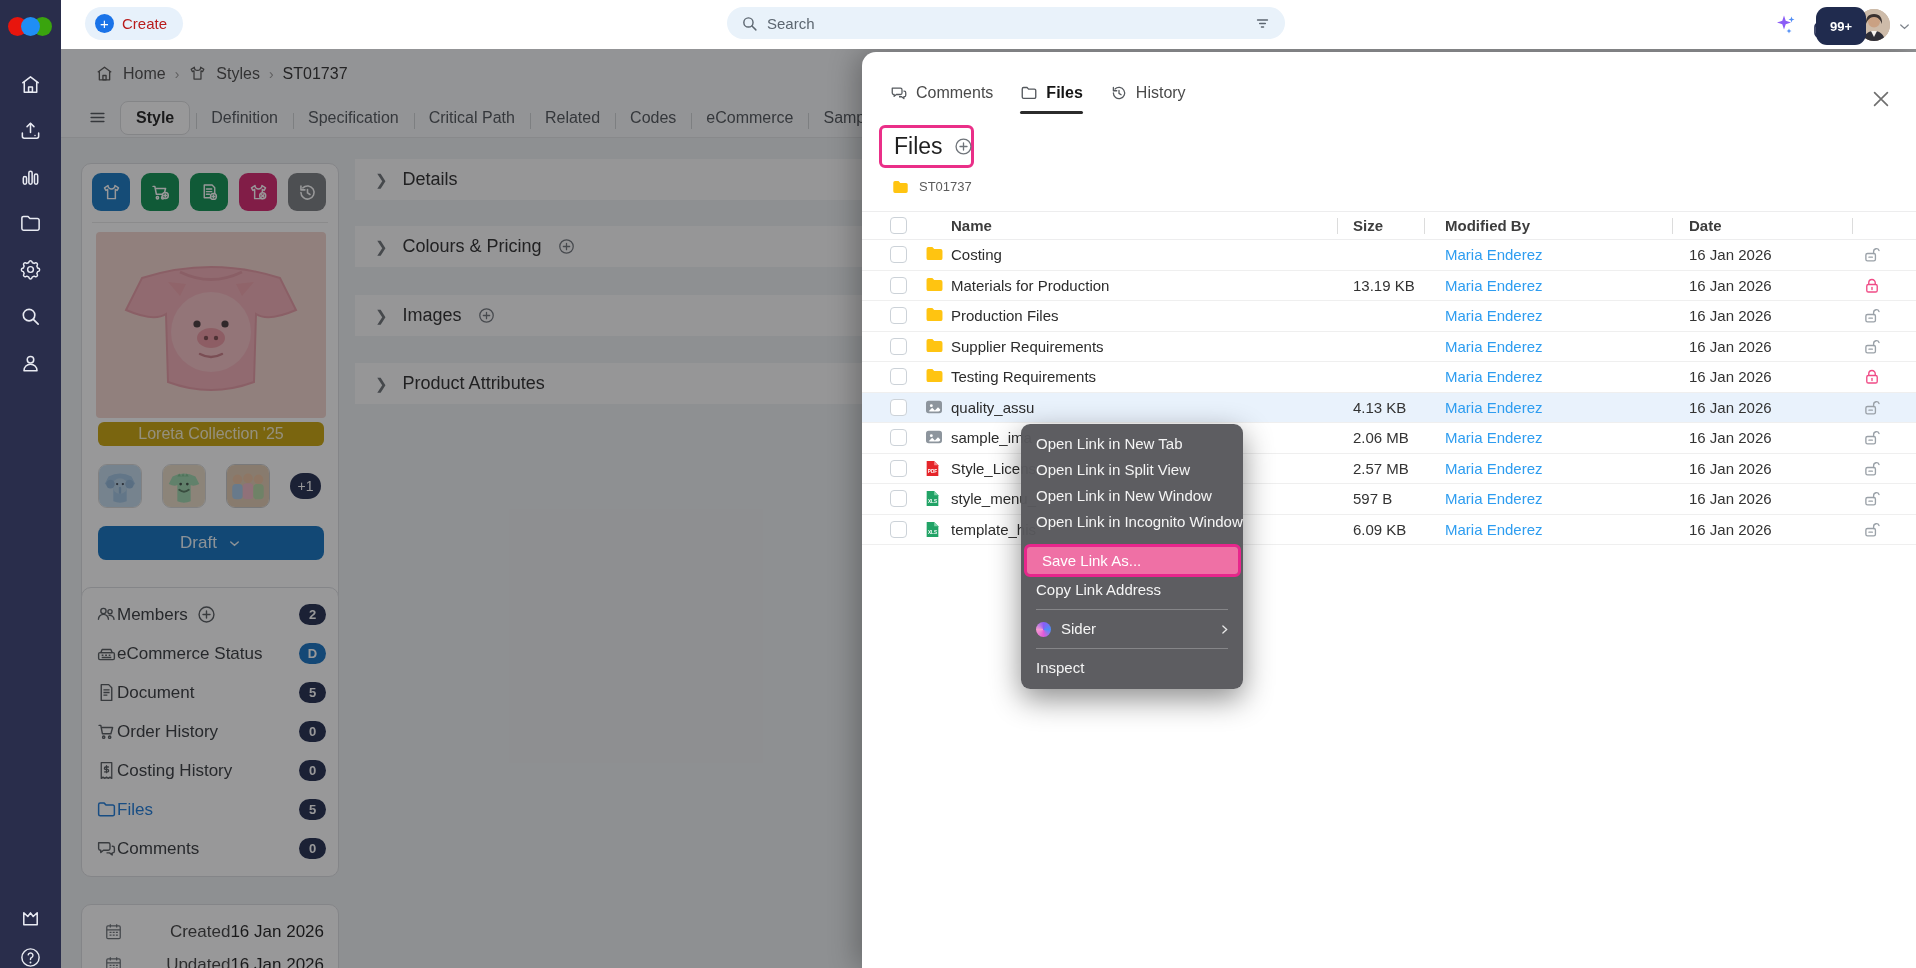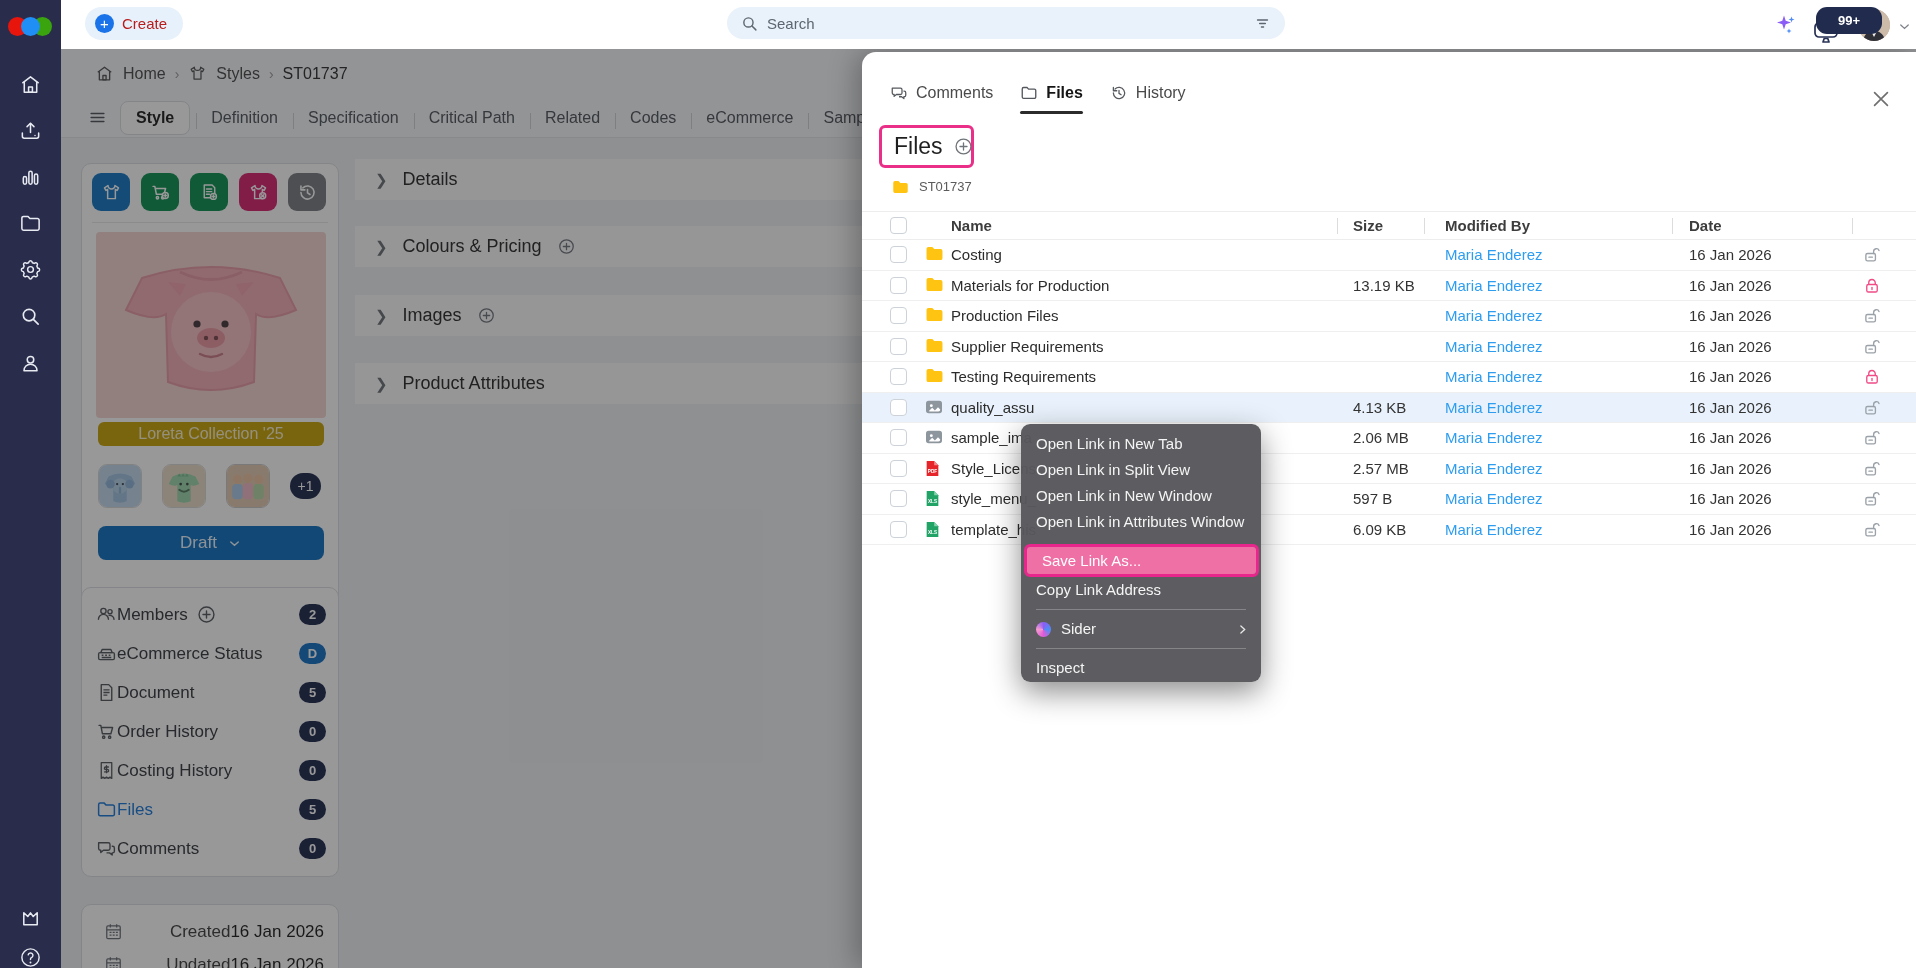--- a/index.html
+++ b/index.html
@@ -17,21 +17,21 @@
   
   .topbar { position:absolute; left:61px; top:0; width:1855px; height:49px; background:#ffffff; z-index:60; }
   .create-btn { position:absolute; left:24px; top:7px; height:33px; padding:0 16px 0 10px; background:#e7f1fb; border-radius:17px; display:flex; align-items:center; gap:8px; cursor:pointer; }
   .create-btn .plus { width:19px; height:19px; border-radius:50%; background:#1a73e8; color:#fff; font-size:15px; line-height:19px; text-align:center; }
   .create-btn span.lbl { font-size:15px; color:#b91c1c; }
   .searchbar { position:absolute; left:666px; top:7px; width:558px; height:32px; background:#e9f2fa; border-radius:16px; display:flex; align-items:center; padding:0 14px; gap:9px; }
   .searchbar input { flex:1; border:none; outline:none; background:transparent; font-size:15px; color:#3c4650; font-family:inherit; }
   .searchbar input::placeholder { color:#5c6670; opacity:1; }
   .sparkle { position:absolute; left:1713px; top:13px; width:24px; height:24px; cursor:pointer; }
   .notif { position:absolute; left:1752px; top:22px; width:26px; height:22px; color:#273055; cursor:pointer; }
-  .notif-badge { position:absolute; left:1755px; top:7px; min-width:36px; height:27px; background:#202b4e; border-radius:11px; color:#fff; font-size:13px; font-weight:bold; display:flex; align-items:center; justify-content:center; padding:0 22px; z-index:2; }
+  .notif-badge { position:absolute; left:1755px; top:7px; min-width:36px; height:38px; background:#202b4e; border-radius:11px; color:#fff; font-size:13px; font-weight:bold; display:flex; align-items:center; justify-content:center; padding:0 14px; z-index:2; }
   .avatar { position:absolute; left:1797px; top:9px; width:32px; height:32px; border-radius:50%; overflow:hidden; cursor:pointer; background:#c9b6a4; }
   .tb-chev { position:absolute; left:1836px; top:19px; color:#7d838b; cursor:pointer; }
 
   
   .page { position:absolute; left:61px; top:49px; width:1855px; height:919px; background:#eef0f2; z-index:1; }
   .dim { position:absolute; left:61px; top:49px; width:1855px; height:919px; background:rgba(20,20,22,0.44); z-index:40; }
 
   .crumbbar { position:absolute; left:0; top:0; width:1855px; height:49px; background:#f7f8fa; display:flex; align-items:center; padding-left:34px; gap:9px; color:#4c4c4c; font-size:16px; }
   .crumbbar svg { width:19px; height:19px; }
   .crumb-sep { color:#9a9a9a; font-size:14px; }
@@ -104,21 +104,21 @@
   .hdate { position:absolute; left:827px; top:5px; }
   .hsep  { position:absolute; top:6px; width:1px; height:16px; background:#dcdcdc; }
   .ficon { position:absolute; left:63px; top:6px; }
   .fname { position:absolute; left:89px; top:6px; font-size:15px; color:#2c2c2c; white-space:nowrap; }
   .fsize { position:absolute; left:491px; top:6px; font-size:15px; color:#333; }
   .fmod  { position:absolute; left:583px; top:6px; font-size:15px; color:#2e9df0; }
   .fdate { position:absolute; left:827px; top:6px; font-size:15px; color:#333; }
   .flock { position:absolute; left:1001px; top:6px; }
 
   
-  .ctxmenu { position:absolute; left:1021px; top:424px; width:240px; background:rgba(88,88,92,0.97); border-radius:9px; z-index:80; padding:7px 0 1px; box-shadow:0 10px 30px rgba(0,0,0,0.45); }
+  .ctxmenu { position:absolute; left:1021px; top:424px; width:222px; background:rgba(88,88,92,0.97); border-radius:9px; z-index:80; padding:7px 0 8px; box-shadow:0 10px 30px rgba(0,0,0,0.45); }
   .mi { height:26px; line-height:26px; padding-left:15px; font-size:15px; color:#f5f5f5; cursor:pointer; white-space:nowrap; }
   .mgap { height:9px; }
   .msep { height:1px; background:rgba(255,255,255,0.25); margin:6px 15px; }
   .anno-save { border:3px solid #e8268c; border-radius:6px; margin:0 2px 0 3px; }
   .anno-save .mi { background:#ef70a5; color:#fff; border-radius:3px; margin:0; height:27px; line-height:27px; }
   .mi-row { display:flex; align-items:center; gap:10px; padding-right:12px; }
   .sider-ic { width:15px; height:15px; border-radius:50%; background:conic-gradient(#8b5cf6,#4f8df5,#e05ad8,#f59ad0,#8b5cf6); flex:none; }
   .mi-row .grow { flex:1; }
   .mchev { color:#e8e8e8; }
 </style>
@@ -760,21 +760,21 @@
           </svg>
         </span>
       </div>
     </div>
 </aside>
 
 <div class="ctxmenu">
   <div class="mi">Open Link in New Tab</div>
   <div class="mi">Open Link in Split View</div>
   <div class="mi">Open Link in New Window</div>
-  <div class="mi">Open Link in Attributes Window</div>
+  <div class="mi">Open Link in Incognito Window</div>
   <div class="mgap"></div>
   <div class="anno-save">
     <div class="mi">Save Link As...</div>
   </div>
   <div class="mi">Copy Link Address</div>
   <div class="msep"></div>
   <div class="mi mi-row">
     <span class="sider-ic"></span>
     <span class="grow">Sider</span>
     <svg class="mchev" viewBox="0 0 24 24" width="13" height="13" fill="none" stroke="currentColor" stroke-width="2.4" stroke-linecap="round">

